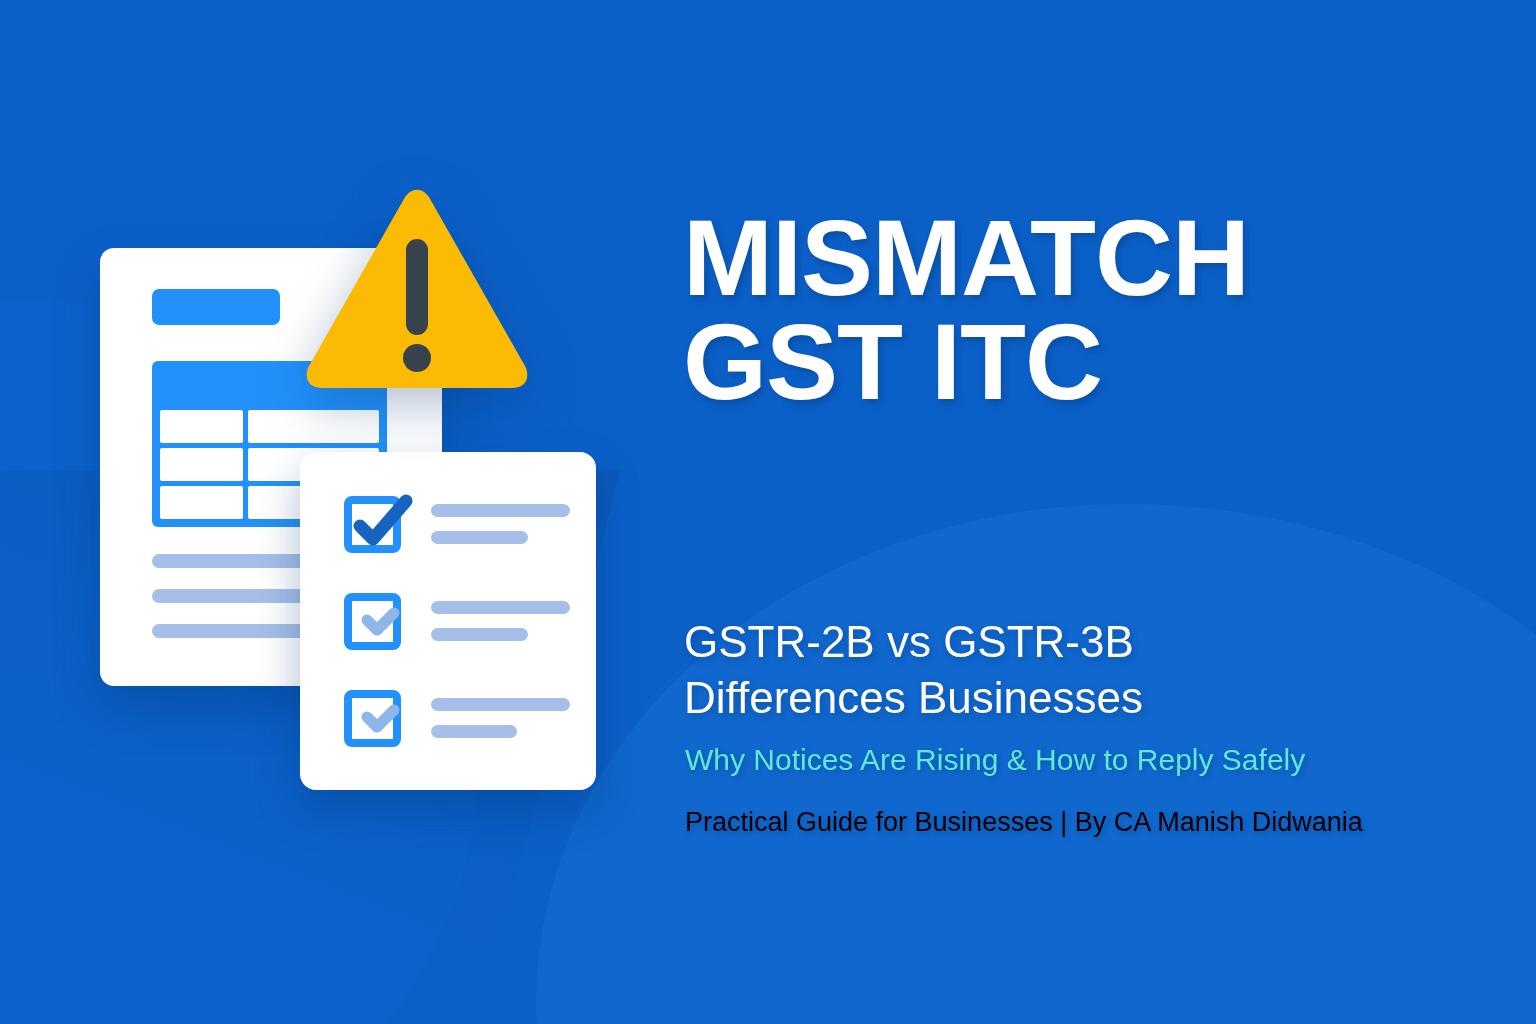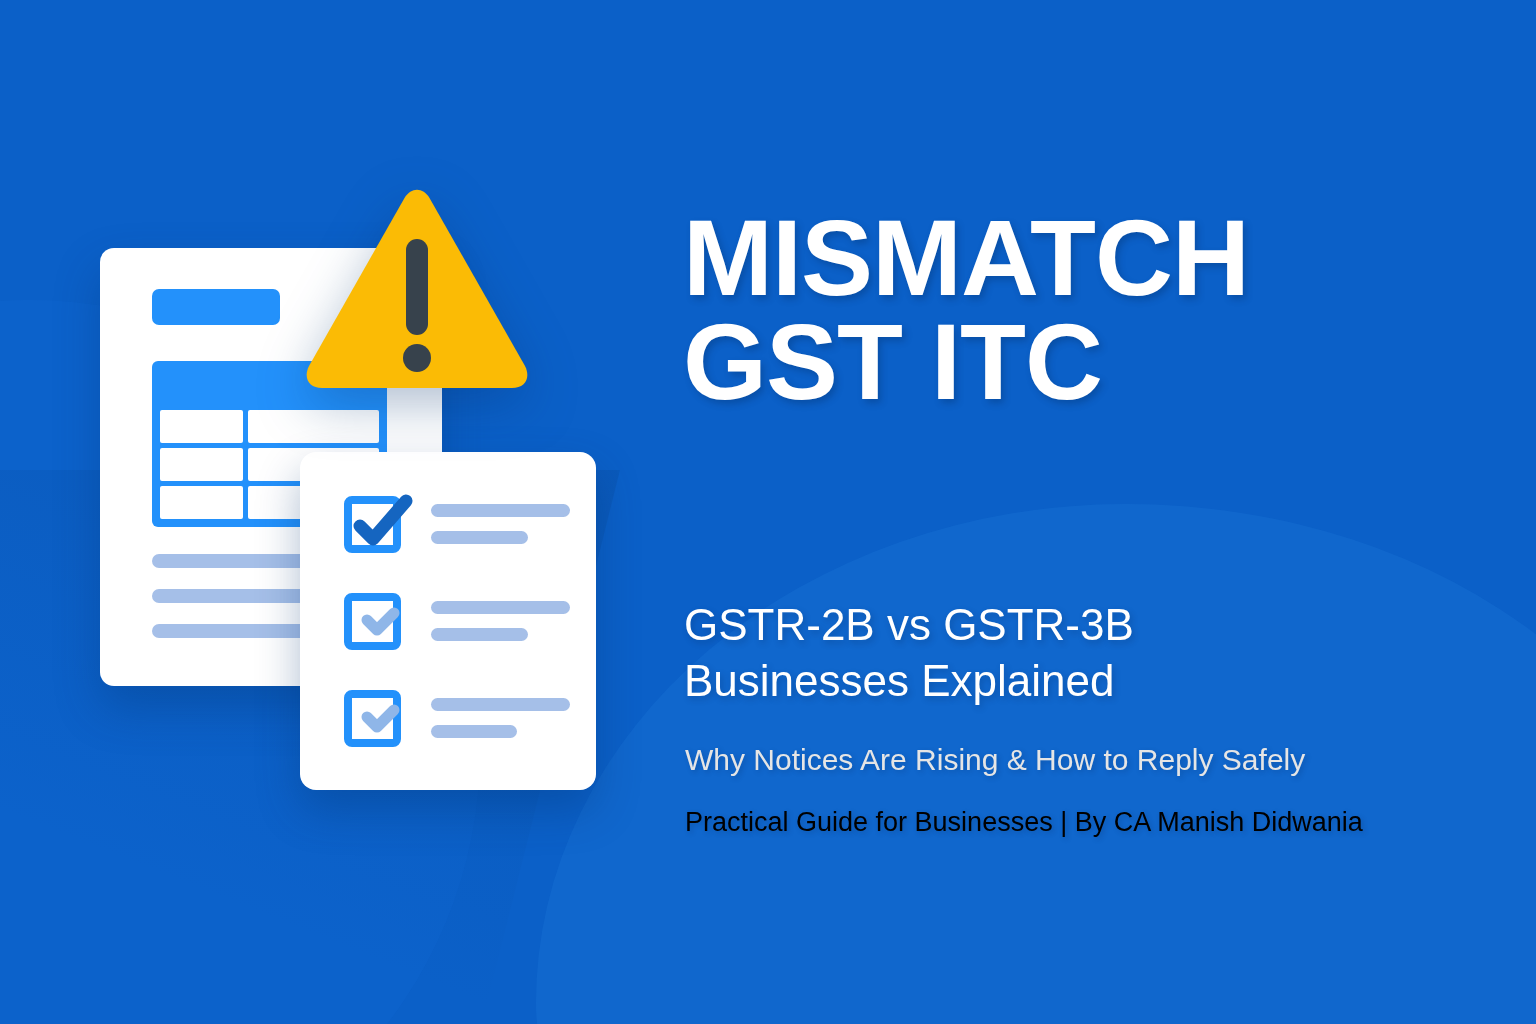--- a/index.html
+++ b/index.html
@@ -214,37 +214,37 @@
     font-size: 108px;
     line-height: 0.96;
     letter-spacing: -1px;
     text-shadow: 3px 4px 7px rgba(3, 40, 90, 0.30);
     margin: 0;
   }
   .headline span { display: block; white-space: nowrap; }
 
   .subhead {
     position: absolute;
-    top: 597px;
+    top: 614px;
     left: 1px;
     width: 800px;
     color: #FFFFFF;
     font-size: 44px;
     font-weight: 400;
     line-height: 1.28;
     text-shadow: 2px 3px 6px rgba(3, 40, 90, 0.28);
   }
   .subhead span { display: block; white-space: nowrap; }
 
   .tagline {
     position: absolute;
     top: 740px;
     left: 2px;
     width: 820px;
-    color: #e5e5e5;
+    color: #5eead4;
     font-size: 30px;
     font-weight: 400;
     line-height: 1.3;
     white-space: nowrap;
     text-shadow: 2px 2px 5px rgba(3, 40, 90, 0.26);
   }
   .byline {
     position: absolute;
     top: 805px;
     left: 2px;
@@ -343,21 +343,21 @@
 
   <div id="textcol">
 
     <h1 class="headline">
       <span>MISMATCH</span>
       <span>GST ITC</span>
     </h1>
 
     <div class="subhead">
       <span>GSTR-2B vs GSTR-3B</span>
-      <span>Businesses Explained</span>
+      <span>Differences Businesses</span>
     </div>
 
     <div class="tagline">Why Notices Are Rising &amp; How to Reply Safely</div>
 
     <div class="byline">Practical Guide for Businesses | By CA Manish Didwania</div>
 
   </div>
 
 </div>
 

